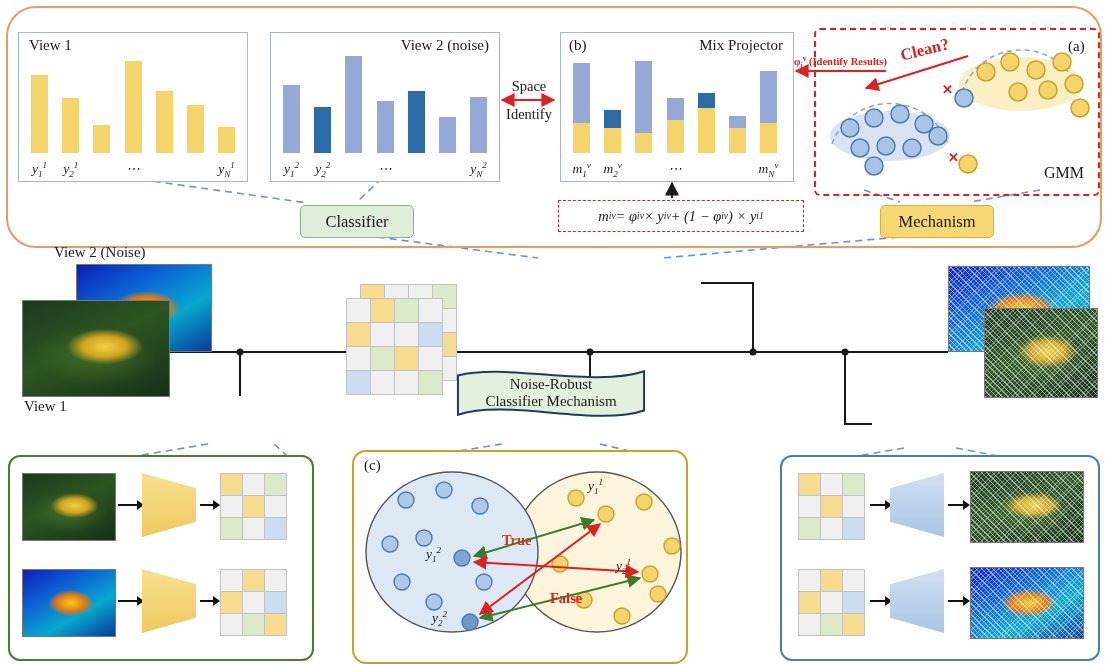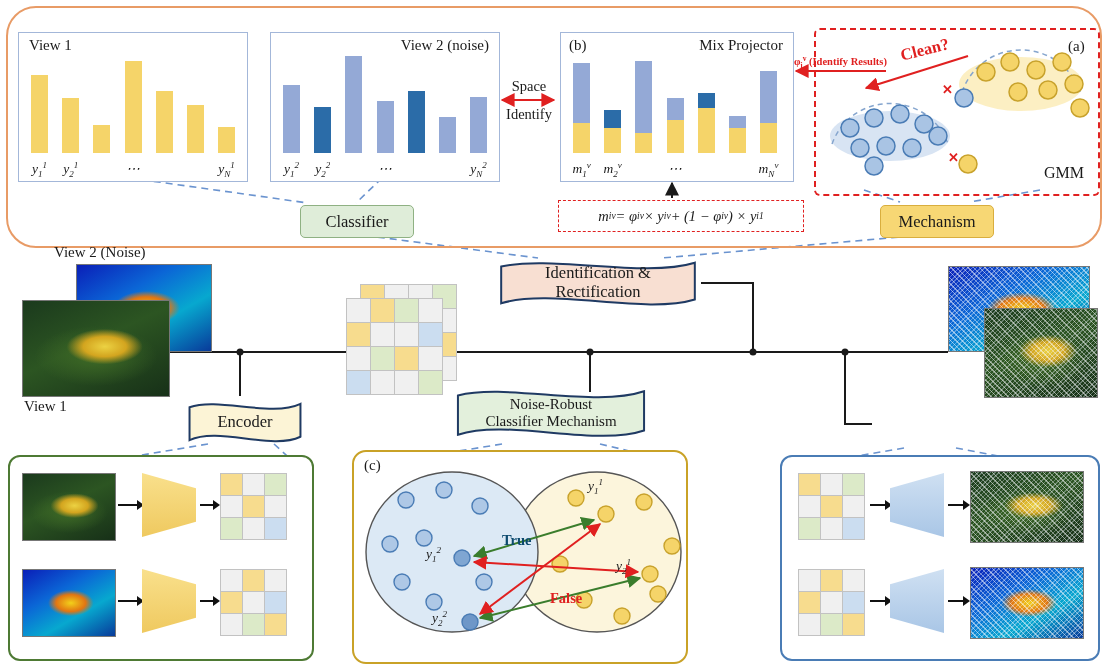--- a/index.html
+++ b/index.html
@@ -323,38 +323,23 @@
       <div style="background: rgb(240, 240, 240);"></div>
       <div style="background: rgb(203, 221, 240);"></div>
       <div style="background: rgb(240, 240, 240);"></div>
       <div style="background: rgb(240, 240, 240);"></div>
       <div style="background: rgb(220, 234, 200);"></div>
     </div>
 
   <div class="photo blue noisy" style="left:948px;top:266px;width:140px;height:84px;"></div>
   <div class="photo green noisy" style="left:984px;top:308px;width:112px;height:88px;z-index:2;"></div>
 
-  <div class="banner big" style="left:495px;top:254px;width:206px;height:58px;">
-    <svg viewBox="0 0 200 60" preserveAspectRatio="none">
-      <path d="M6,13 C55,1 145,25 194,9 L194,47 C145,63 55,35 6,51 Z" fill="#F8DFD2" stroke="#1F3A63" stroke-width="2" vector-effect="non-scaling-stroke"></path>
-      </svg>
-    <div class="banner-text">
-      <div>Identification &amp;</div>
-      <div>Rectification</div>
-    </div>
-  </div>
-
-  <div class="banner big" style="left:186px;top:396px;width:118px;height:52px;">
-    <svg viewBox="0 0 200 60" preserveAspectRatio="none">
-      <path d="M6,13 C55,1 145,25 194,9 L194,47 C145,63 55,35 6,51 Z" fill="#FCF4D6" stroke="#1F3A63" stroke-width="2" vector-effect="non-scaling-stroke"></path>
-      </svg>
-    <div class="banner-text">Encoder</div>
-  </div>
-
-  <div class="banner" style="left:452px;top:382px;width:198px;height:62px;">
+
+
+  <div class="banner" style="left:452px;top:362px;width:198px;height:62px;">
     <svg viewBox="0 0 200 60" preserveAspectRatio="none">
       <path d="M6,13 C55,1 145,25 194,9 L194,47 C145,63 55,35 6,51 Z" fill="#E3F0DC" stroke="#1F3A63" stroke-width="2" vector-effect="non-scaling-stroke"></path>
       </svg>
     <div class="banner-text">
       <div>Noise-Robust</div>
       <div>Classifier Mechanism</div>
     </div>
   </div>
 
 
@@ -434,21 +419,21 @@
       <g stroke="#E02020" stroke-width="2" fill="none">
         <path d="M120,110 L284,120" marker-start="url(#mR2)" marker-end="url(#mR2)"></path>
         <path d="M126,162 L246,72" marker-start="url(#mR2)" marker-end="url(#mR2)"></path>
       </g>
     </svg>
     <div class="corner">(c)</div>
     <div class="lat-label" style="left:234px;top:26px;">y<sub>1</sub><sup>1</sup></div>
     <div class="lat-label" style="left:262px;top:106px;">y<sub>2</sub><sup>1</sup></div>
     <div class="lat-label" style="left:72px;top:94px;">y<sub>1</sub><sup>2</sup></div>
     <div class="lat-label" style="left:78px;top:158px;">y<sub>2</sub><sup>2</sup></div>
-    <div class="truefalse" style="left:148px;top:80px;color:#0c4a6e;">True</div>
+    <div class="truefalse" style="left:148px;top:80px;color:#c2410c;">True</div>
     <div class="truefalse" style="left:196px;top:138px;color:#E02020;">False</div>
   </div>
 
   <div class="panel dec">
     <div class="grid grid-3" style="left:16px;top:16px;">
         <div style="background: rgb(247, 220, 142);"></div>
         <div style="background: rgb(240, 240, 240);"></div>
         <div style="background: rgb(220, 234, 200);"></div>
         <div style="background: rgb(240, 240, 240);"></div>
         <div style="background: rgb(247, 220, 142);"></div>

